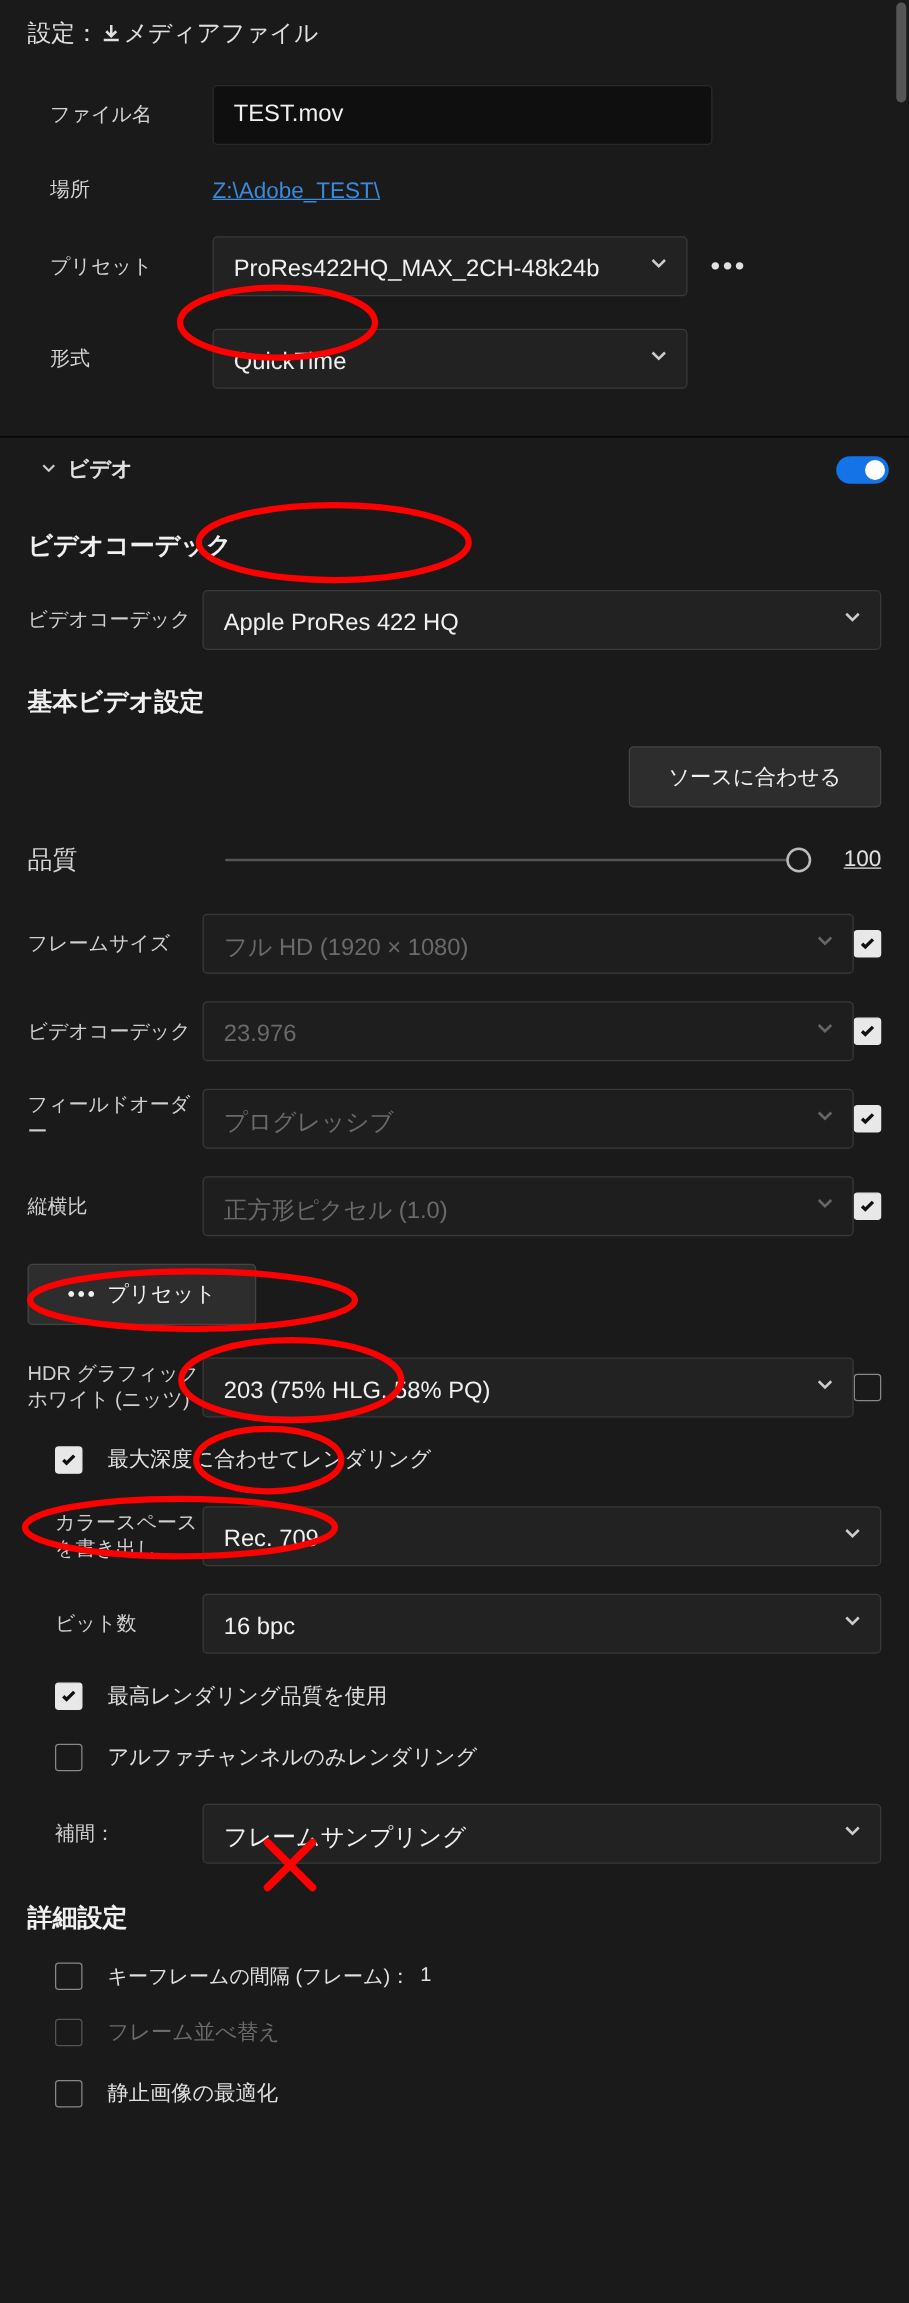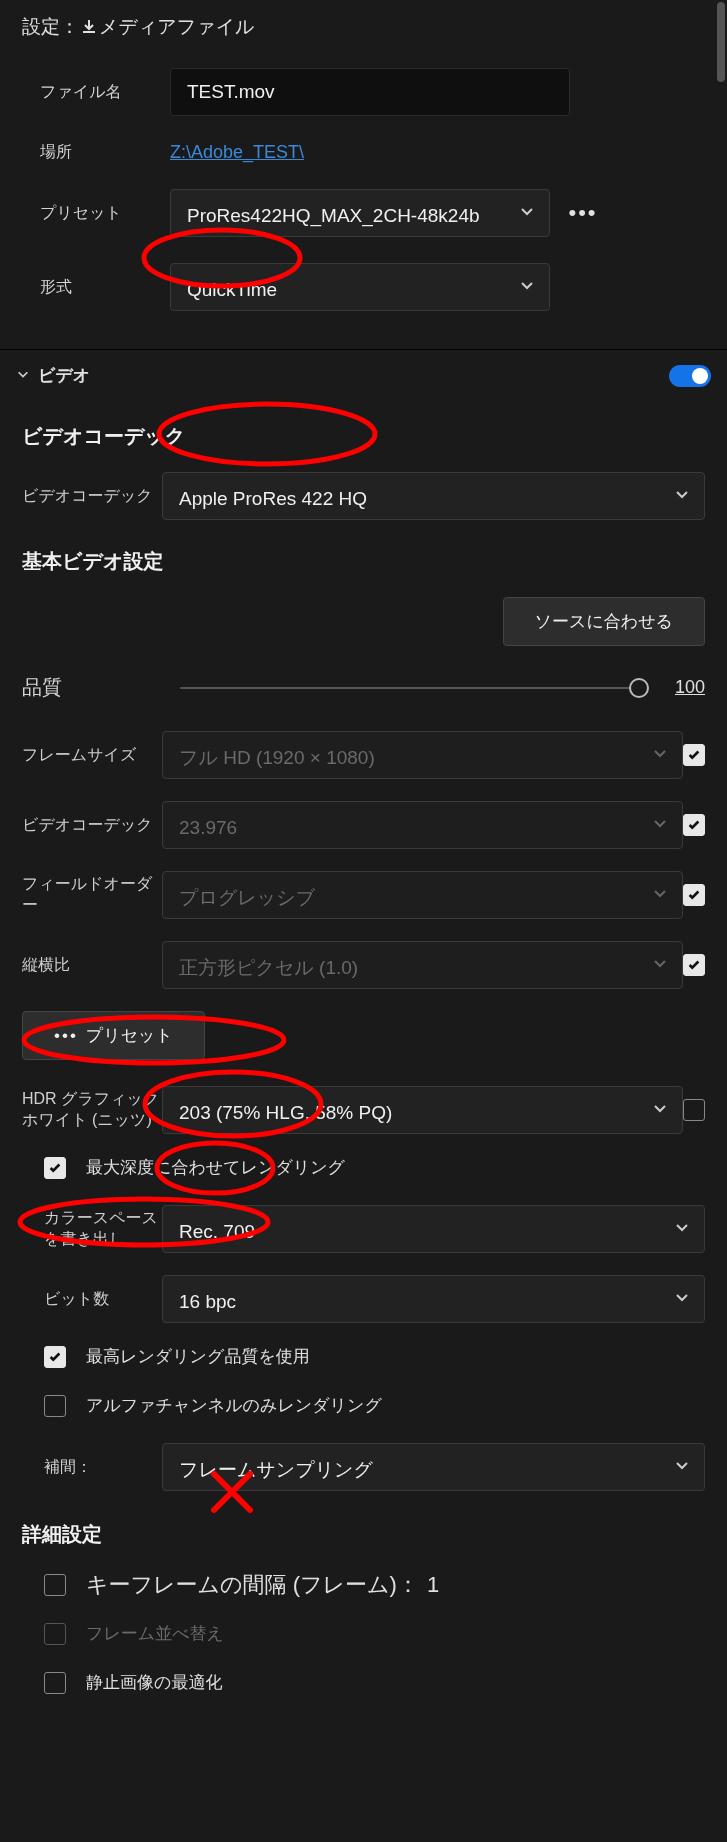--- a/index.html
+++ b/index.html
@@ -79,20 +79,21 @@
     letter-spacing: 2px;
     width: 30px;
     text-align: center;
   }
   .section-divider { border-top: 1px solid #000; margin-top: 10px; }
   .section-header {
     display: flex;
     align-items: center;
     justify-content: space-between;
     padding: 14px 16px;
+    margin-left: 16px;
   }
   .section-header .left {
     display: flex; align-items: center; gap: 8px;
     font-weight: 600;
     font-size: 17px;
   }
   .toggle {
     width: 42px; height: 22px;
     border-radius: 11px;
     background: #1473e6;
@@ -183,21 +184,21 @@
     align-items: center;
     gap: 20px;
     margin: 0 0 26px 22px;
   }
   .check-row .check-label { font-size: 17px; color: #e0e0e0; }
   .check-row.disabled .check-label { color: #6a6a6a; }
   .check-row.disabled .checkbox { border-color: #555; }
   .kv-row {
     display: flex; align-items: center; gap: 8px;
     margin: 0 0 22px 22px;
-    font-size: 22px;
+    font-size: 16px;
   }
   .scrollbar {
     position: absolute;
     right: 2px;
     top: 0;
     width: 8px;
     height: 100%;
   }
   .scrollbar-thumb {
     position: absolute;

